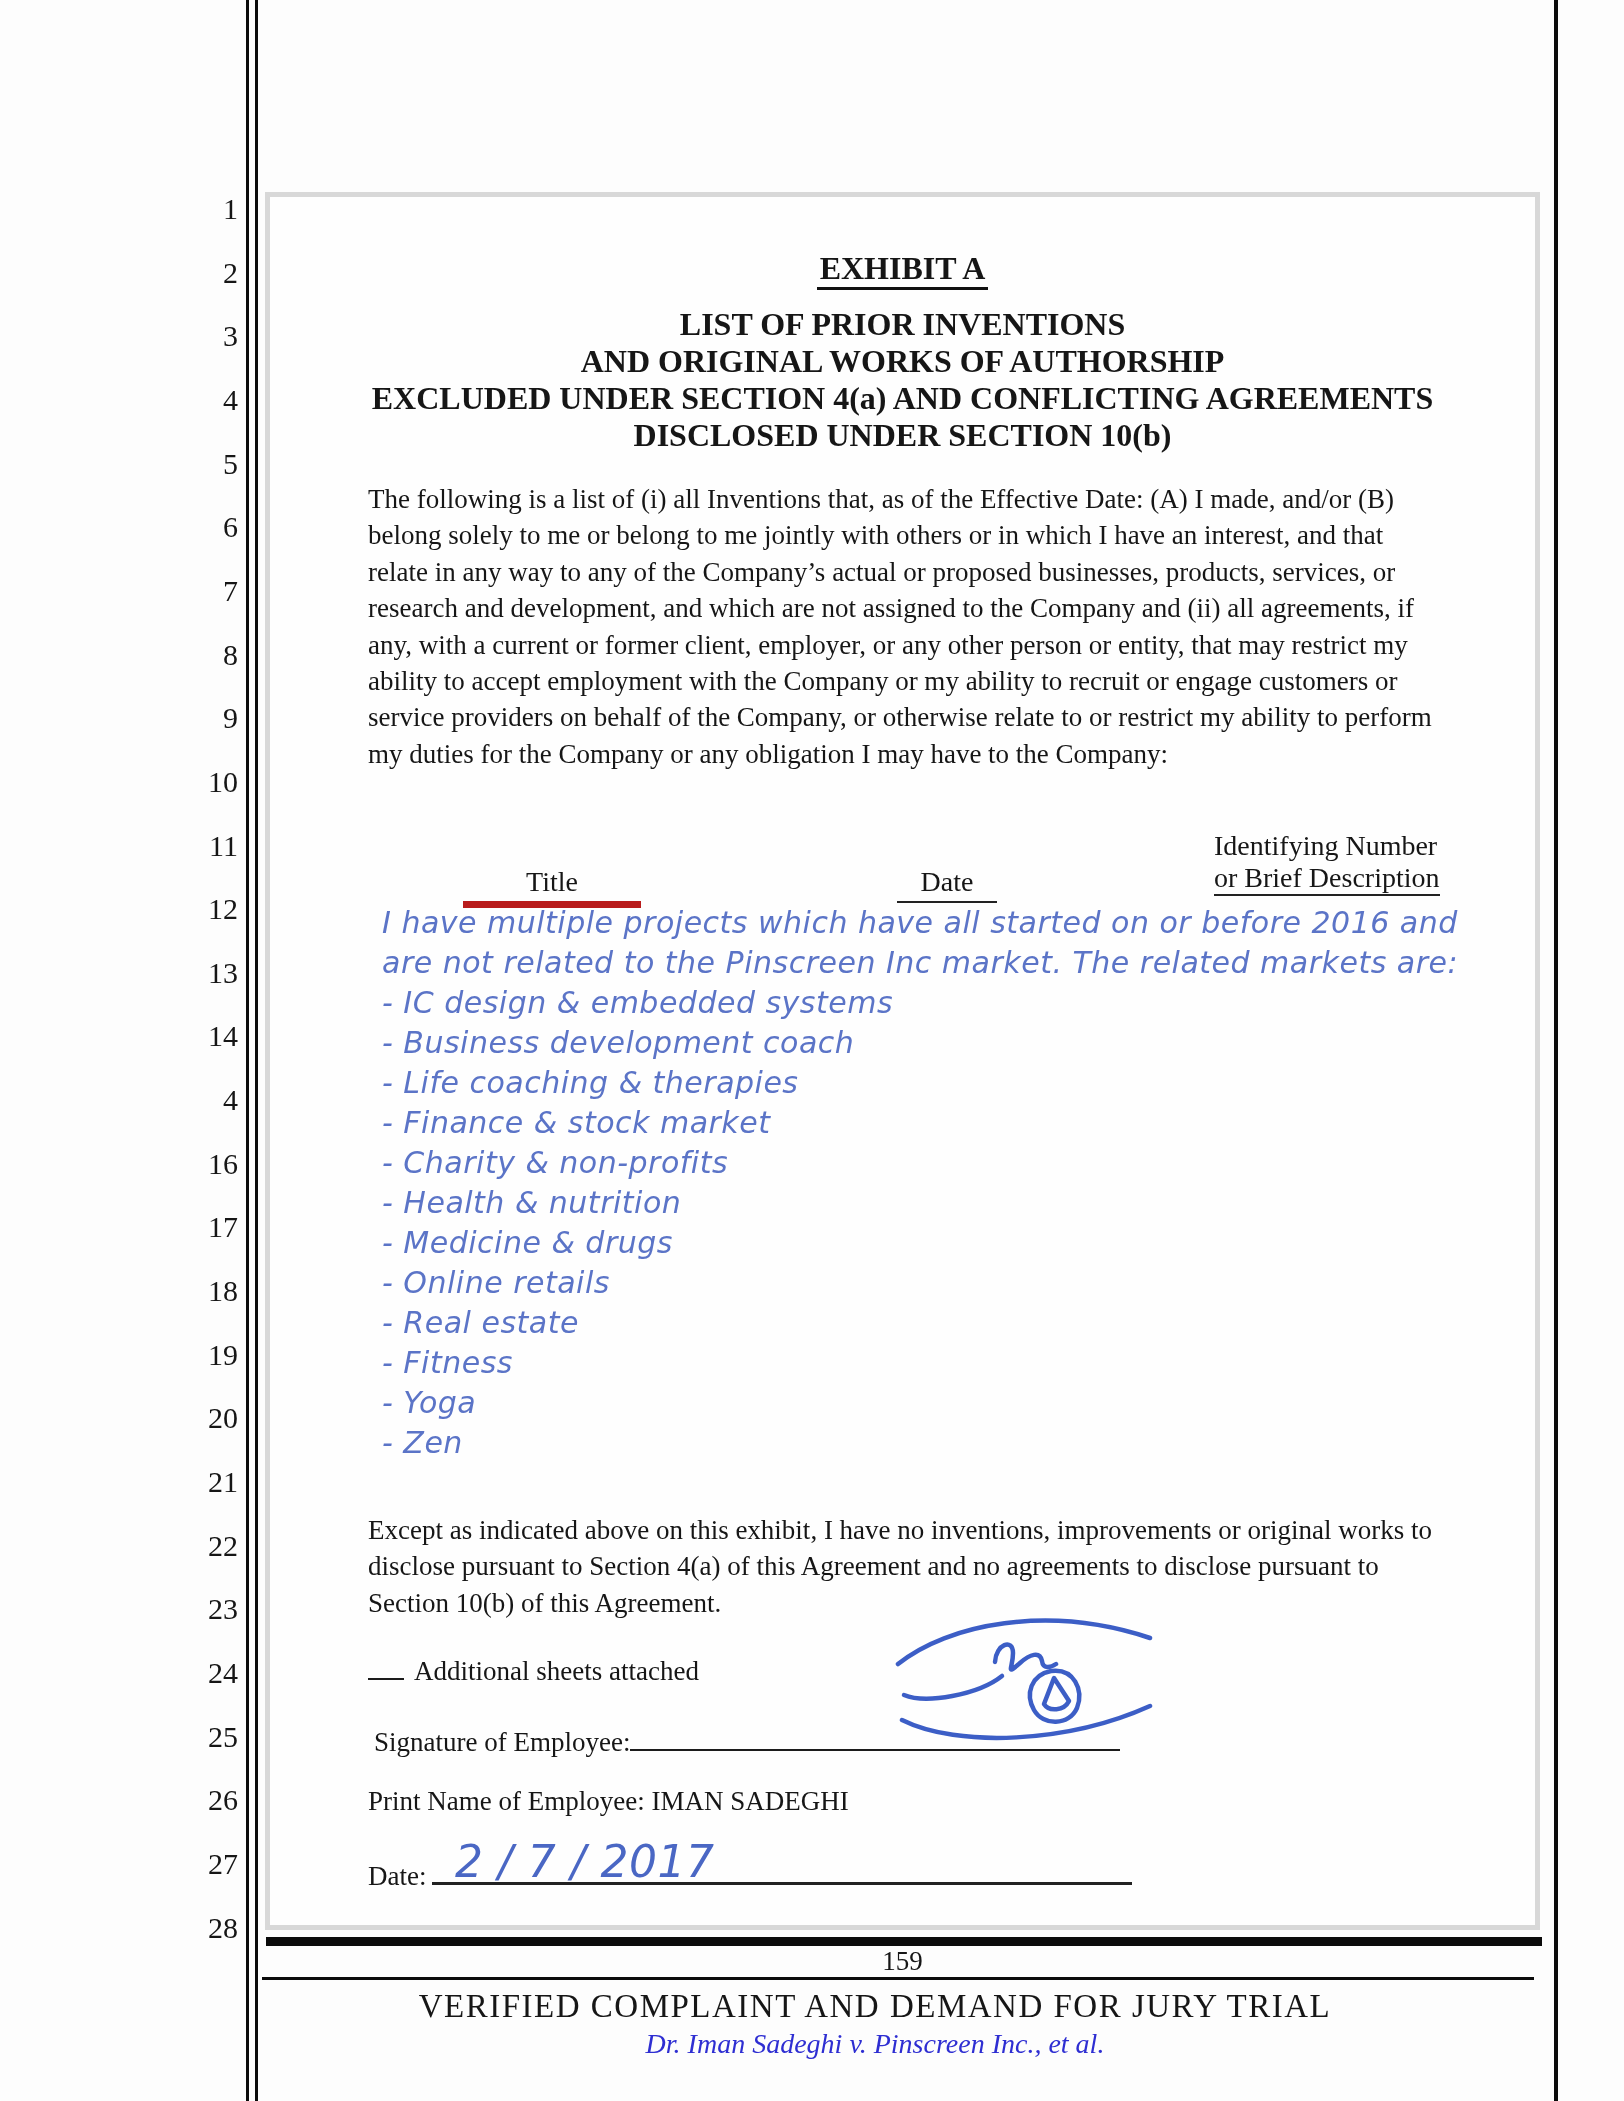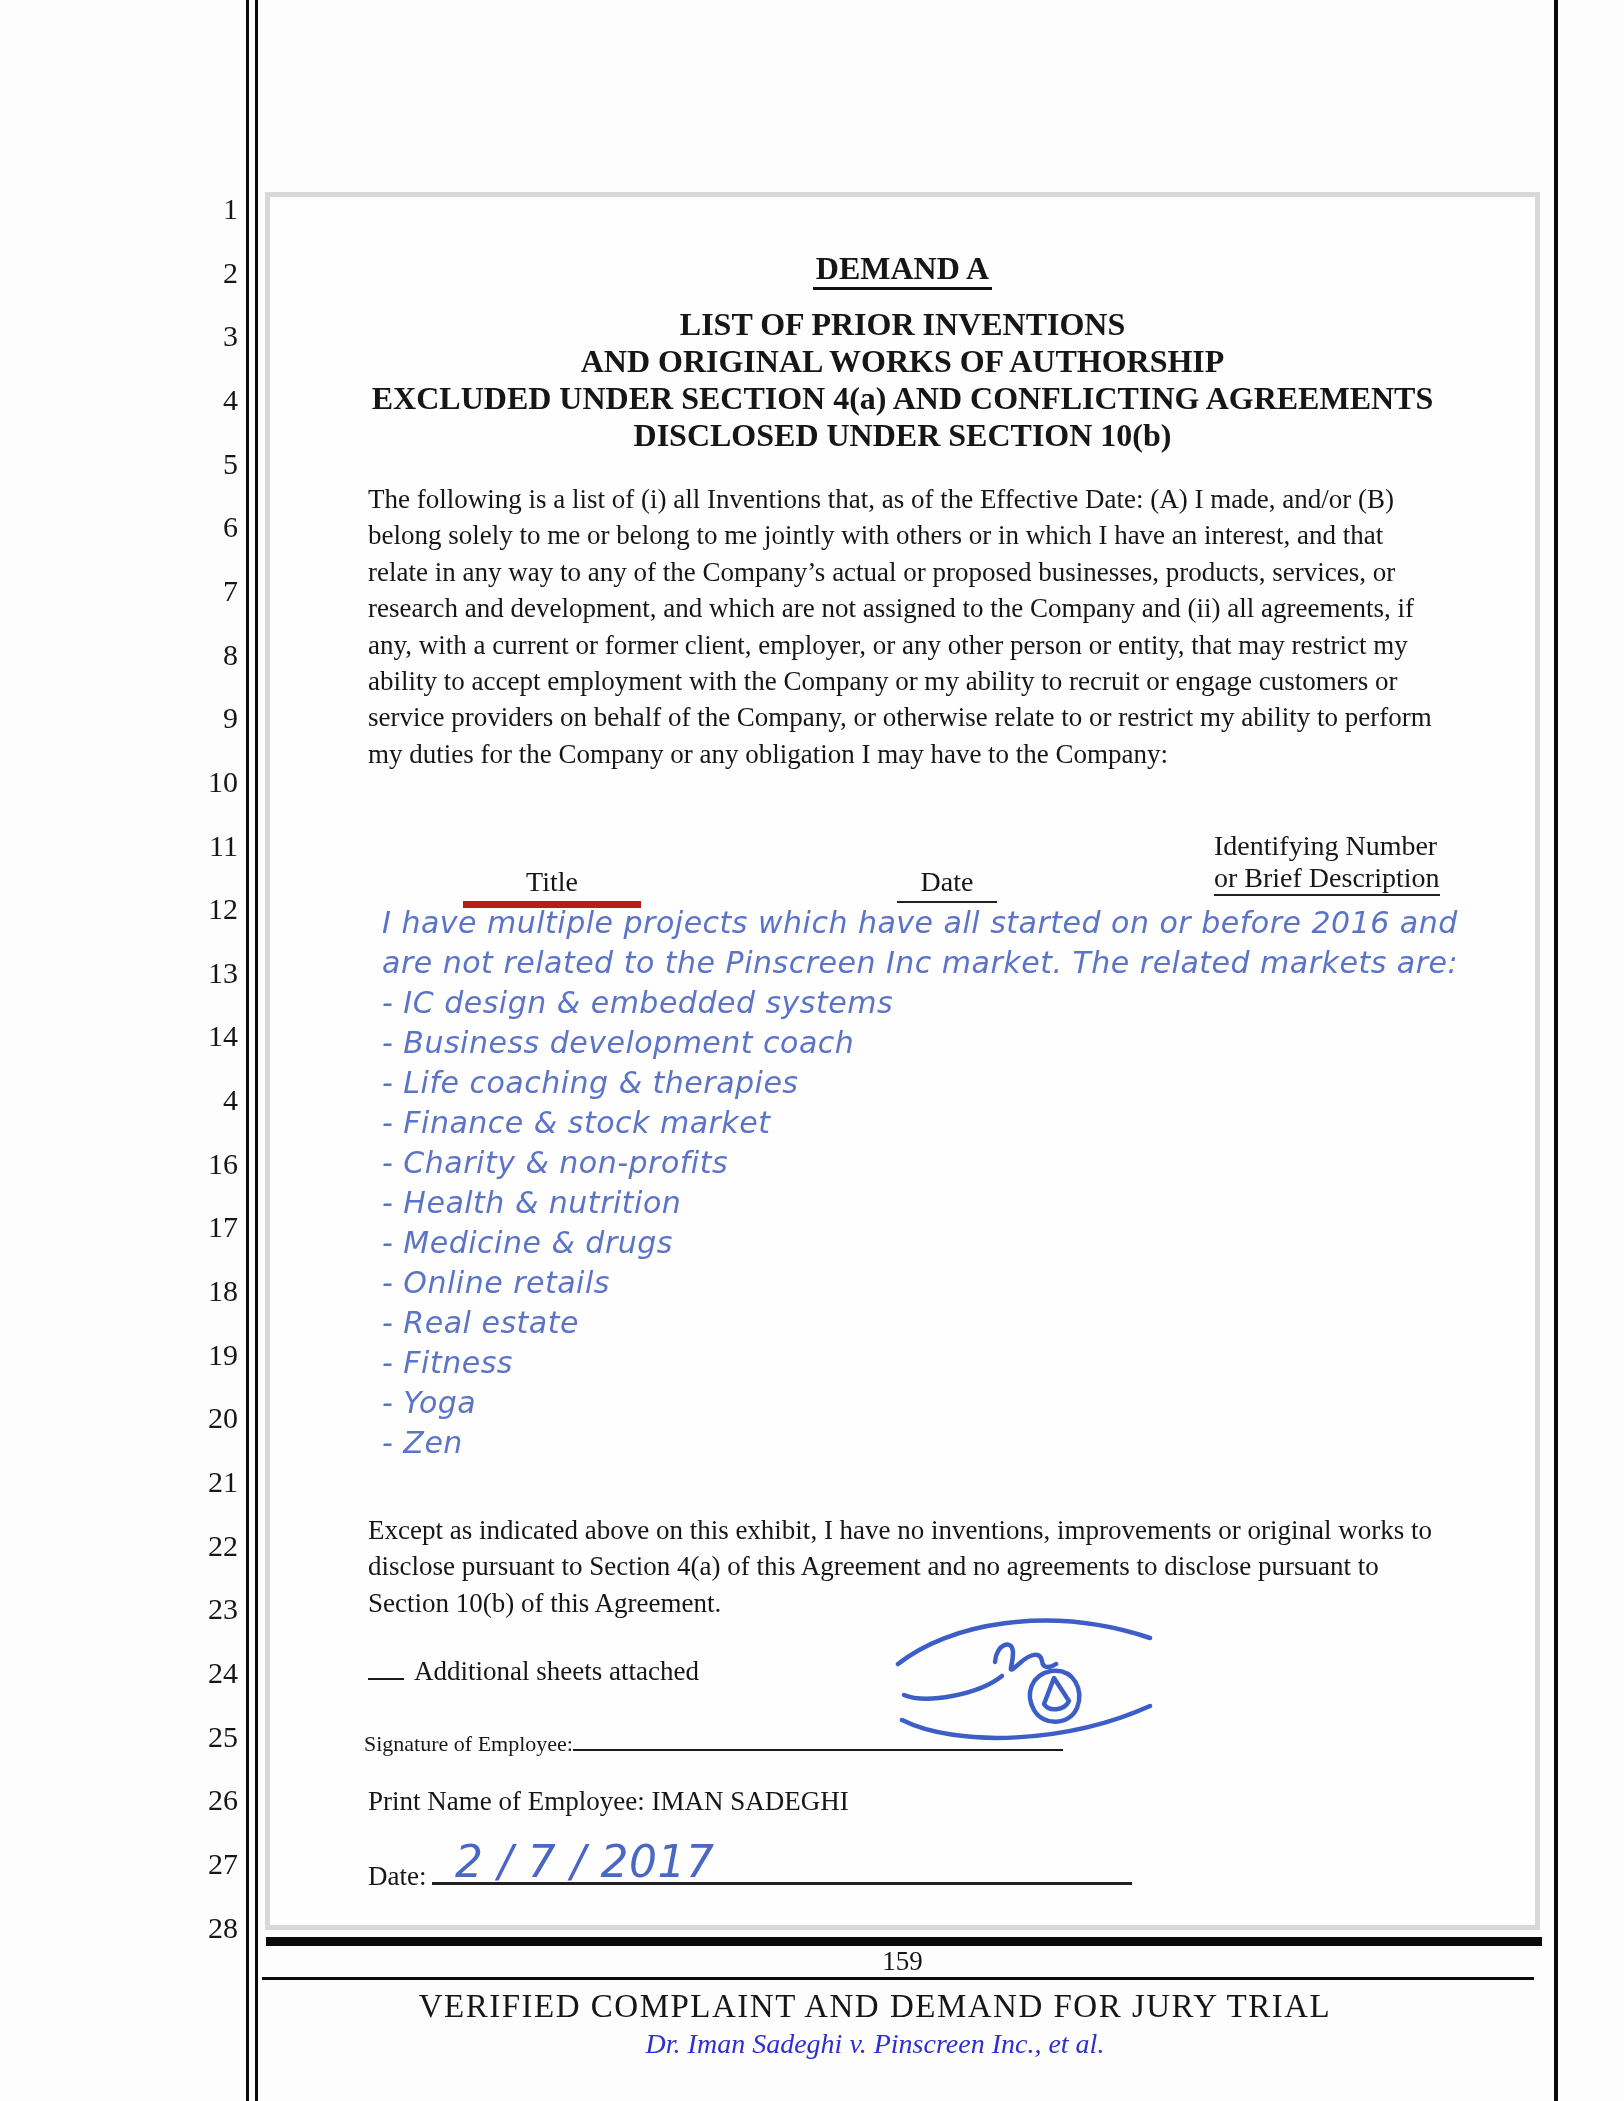--- a/index.html
+++ b/index.html
@@ -51,21 +51,21 @@
 
   #closing-para { left:98px; top:1315px; width:1078px; }
 
   #additional-row { left:98px; top:1455px; font-size:27px; }
   .blankline { display:inline-block; width:36px; height:26px;
     border-bottom:2px solid #1c1c1c; margin-right:10px; }
 
   #sig-scribble { left:608px; top:1401px; width:330px; height:185px;
     color:var(--signature-blue,#3c5ec6); z-index:3; }
 
-  #signature-row { left:94px; top:1522px; font-size:22px; }
+  #signature-row { left:104px; top:1522px; font-size:27px; }
   #signature-row .sigline { display:inline-block; width:490px; height:30px;
     border-bottom:2px solid #1c1c1c; }
   #printname-row { left:98px; top:1589px; font-size:27px; }
   #date-row { left:98px; top:1655px; font-size:27px; }
   #date-row .dateline { display:inline-block; width:700px; height:30px;
     border-bottom:3px solid #222; margin-left:6px; }
   #date-hand { left:185px; top:1639px; font-size:44px; z-index:2;
     color:var(--date-blue,#4a67c4); }
 
   #bottom-bar { position:absolute; left:266px; top:1937px; width:1276px;
@@ -116,21 +116,21 @@
       <div style="top: 1910.55px;">28</div>
     </div>
 
   <div id="vrule-a" class="vrule"></div>
   <div id="vrule-b" class="vrule"></div>
   <div id="vrule-r" class="vrule"></div>
 
   <div id="exhibit-box">
 
     <div id="exhibit-title" class="abs">
-      <span>DEMAND A</span>
+      <span>EXHIBIT A</span>
     </div>
 
     <div id="exhibit-headings" class="abs">
       <div>LIST OF PRIOR INVENTIONS</div>
       <div>AND ORIGINAL WORKS OF AUTHORSHIP</div>
       <div>EXCLUDED UNDER SECTION 4(a) AND CONFLICTING AGREEMENTS</div>
       <div>DISCLOSED UNDER SECTION 10(b)</div>
     </div>
 
     <div id="intro-para" class="abs bodypara">The following is a list of (i) all Inventions that, as of the Effective Date:  (A) I made, and/or (B) belong solely to me or belong to me jointly with others or in which I have an interest, and that relate in any way to any of the Company’s actual or proposed businesses, products, services, or research and development, and which are not assigned to the Company and (ii) all agreements, if any, with a current or former client, employer, or any other person or entity, that may restrict my ability to accept employment with the Company or my ability to recruit or engage customers or service providers on behalf of the Company, or otherwise relate to or restrict my ability to perform my duties for the Company or any obligation I may have to the Company:</div>

